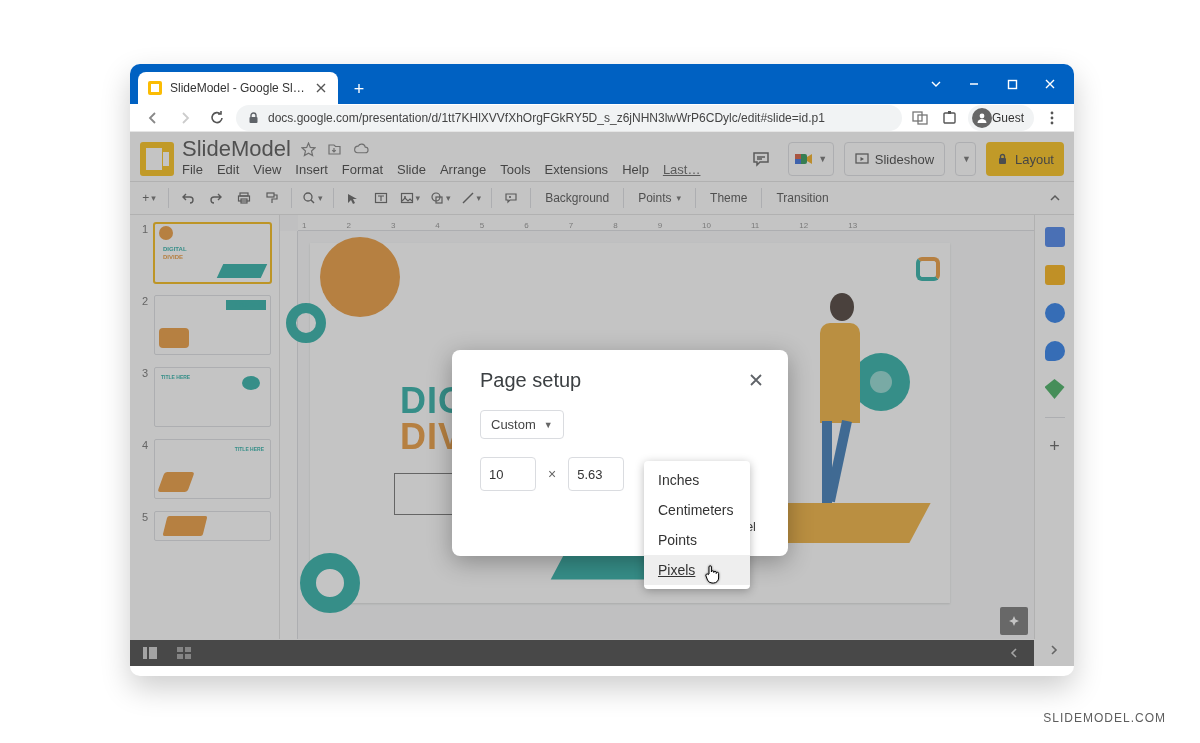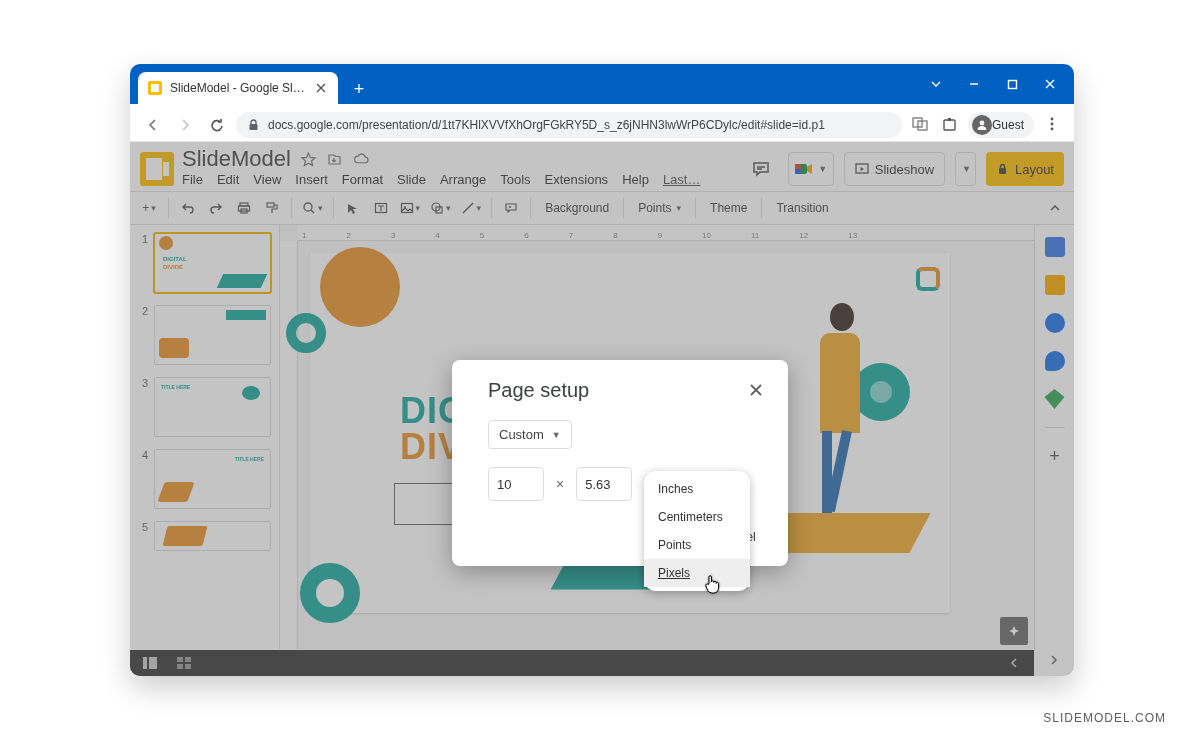--- a/index.html
+++ b/index.html
@@ -11,21 +11,21 @@
   .browser-tab { background: #fff; height: 32px; border-radius: 8px 8px 0 0; padding: 0 10px; display: flex; align-items: center; gap: 8px; font-size: 12px; color: #333; width: 200px; }
   .tab-favicon { width: 14px; height: 14px; background: #fbbc04; border-radius: 2px; position: relative; }
   .tab-favicon::after { content:""; position:absolute; inset:3px; background:#fff; }
   .tab-title { flex:1; white-space: nowrap; overflow: hidden; text-overflow: ellipsis; }
   .tab-close { width:14px; height:14px; display:flex; align-items:center; justify-content:center; color:#555; cursor:pointer; }
   .new-tab { width: 26px; height: 26px; margin-left: 8px; display: flex; align-items:center; justify-content:center; color:#fff; cursor:pointer; font-size:18px; margin-bottom:2px; }
   .win-controls { display:flex; align-items:center; gap: 2px; padding-right: 6px; height: 100%; }
   .win-btn { width: 36px; height: 100%; display:flex; align-items:center; justify-content:center; color:#fff; cursor:pointer; font-size:13px; }
   .win-btn svg { stroke:#fff; fill:none; }
 
-  .addrbar { height: 38px; background:#fff; border-bottom:1px solid #e5e5e5; display:flex; gap:6px; padding:8px 10px; font-size:13px; color:#555; }
+  .addrbar { height: 28px; background:#fff; border-bottom:1px solid #e5e5e5; display:flex; align-items:center; gap:6px; padding:8px 10px; font-size:13px; color:#555; }
   .nav-btn { width:26px; height:26px; display:flex; align-items:center; justify-content:center; color:#888; border-radius:50%; cursor:pointer; }
   .nav-btn.enabled { color:#444; }
   .url-box { flex:1; height:26px; background:#f1f3f4; border-radius:13px; display:flex; align-items:center; padding:0 12px; gap:8px; color:#444; font-size:12px; }
   .lock-icon { width:12px; height:12px; }
   .url-text { white-space:nowrap; overflow:hidden; text-overflow:ellipsis; }
   .addr-icon { width:24px; height:24px; display:flex; align-items:center; justify-content:center; cursor:pointer; }
   .guest-chip { display:flex; align-items:center; background:#f1f3f4; border-radius:13px; height:26px; padding:0 10px 0 4px; font-size:12px; color:#333; cursor:pointer;}
   .guest-avatar { width:20px; height:20px; border-radius:50%; background:#666; display:flex; align-items:center; justify-content:center; }
   .guest-avatar svg { fill:#fff; }
 
@@ -88,32 +88,32 @@
   .side-panel { width:40px; border-left:1px solid #e1e1e1; display:flex; flex-direction:column; align-items:center; gap:18px; padding-top:12px;}
   .sp-icon { width:20px; height:20px; cursor:pointer; border-radius:3px;}
 
   .bottom-bar { position:absolute; bottom:0; left:0; right:40px; height:26px; background:#383838; display:flex; align-items:center; gap:18px; padding:0 12px;}
   .bb-icon { width:16px; height:16px; cursor:pointer; display:flex; align-items:center; justify-content:center; color:#ccc;}
   .bottom-right { position:absolute; bottom:4px; right:6px; width:28px; height:28px; background:#6b6b6b; border-radius:2px; display:flex; align-items:center; justify-content:center; color:#fff; cursor:pointer;}
   .chevron-bottom { position:absolute; bottom:4px; right:-34px; width:28px; height:28px; display:flex; align-items:center; justify-content:center; color:#666; cursor:pointer;}
 
   .dimmer { position:absolute; inset:0; background:rgba(100,100,100,.38);}
 
-  .dialog { position:absolute; left:322px; top:218px; width:336px; background:#fff; border-radius:8px; box-shadow:0 6px 24px rgba(0,0,0,.3); padding:18px 20px 16px 36px; font-family:"Google Sans",Roboto,Arial,sans-serif;}
+  .dialog { position:absolute; left:322px; top:218px; width:336px; background:#fff; border-radius:8px; box-shadow:0 6px 24px rgba(0,0,0,.3); padding:18px 20px 16px 28px; font-family:"Google Sans",Roboto,Arial,sans-serif;}
   .dlg-head { display:flex; justify-content:space-between; align-items:center;}
   .dlg-title { font-size:20px; color:#3c4043;}
   .dlg-close { width:24px; height:24px; cursor:pointer; color:#555; display:flex; align-items:center; justify-content:center;}
   .dlg-sel { margin-top:18px; display:inline-flex; align-items:center; gap:6px; border:1px solid #dadce0; border-radius:4px; padding:6px 10px; font-size:13px; color:#444; cursor:pointer;}
   .dlg-row { display:flex; align-items:center; gap:12px; margin-top:18px;}
   .dlg-inp { width:56px; height:34px; border:1px solid #dadce0; border-radius:4px; font-size:13px; text-align:left; padding:0 8px; color:#333;}
   .dlg-x { font-size:14px; color:#666;}
   .dlg-foot { display:flex; justify-content:flex-end; margin-top:22px;}
   .dlg-btn { padding:6px 12px; font-size:13px; color:#444; background:#fff; cursor:pointer; border:none;}
 
-  .dropdown { position:absolute; background:#fff; border-radius:12px; box-shadow:0 2px 10px rgba(0,0,0,.28); padding:4px 0; font-size:12px; color:#333; width:106px;}
+  .dropdown { position:absolute; background:#fff; border-radius:4px; box-shadow:0 2px 10px rgba(0,0,0,.28); padding:4px 0; font-size:14px; color:#333; width:106px;}
   .dd-item { padding:7px 14px; cursor:pointer;}
   .dd-item.hover { background:#eee;text-decoration:underline;}
 
   .cursor-hand { position:absolute; width:16px; height:18px; pointer-events:none;}
   .cursor-hand svg { filter: drop-shadow(0 0 1px rgba(0,0,0,.5));}
 
   .watermark { position:absolute; right:34px; bottom:18px; font-size:12px; letter-spacing:1px; color:#5d5d5d;}
 
   .caret { font-size:9px; color:#666; margin-left:2px;}
 </style>

